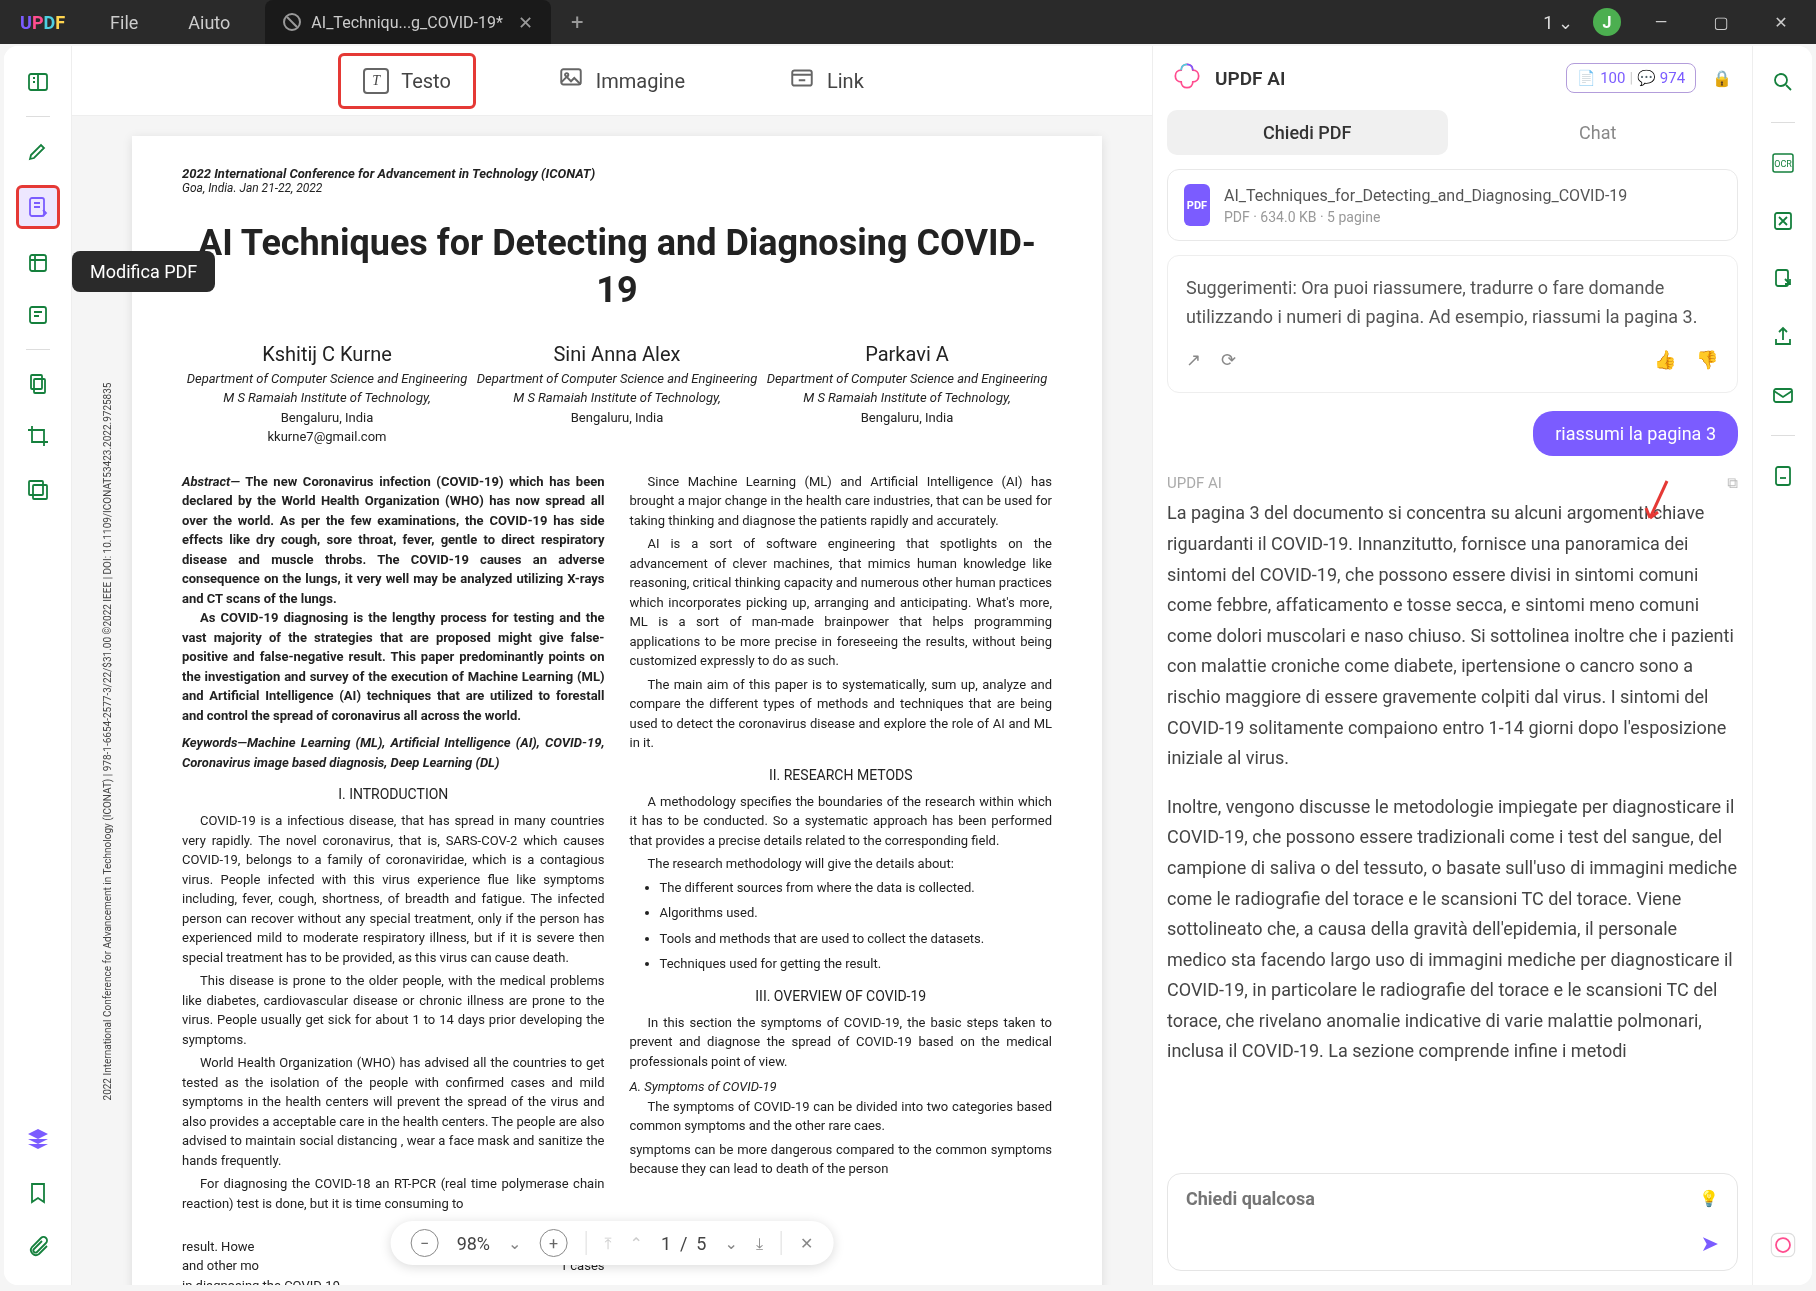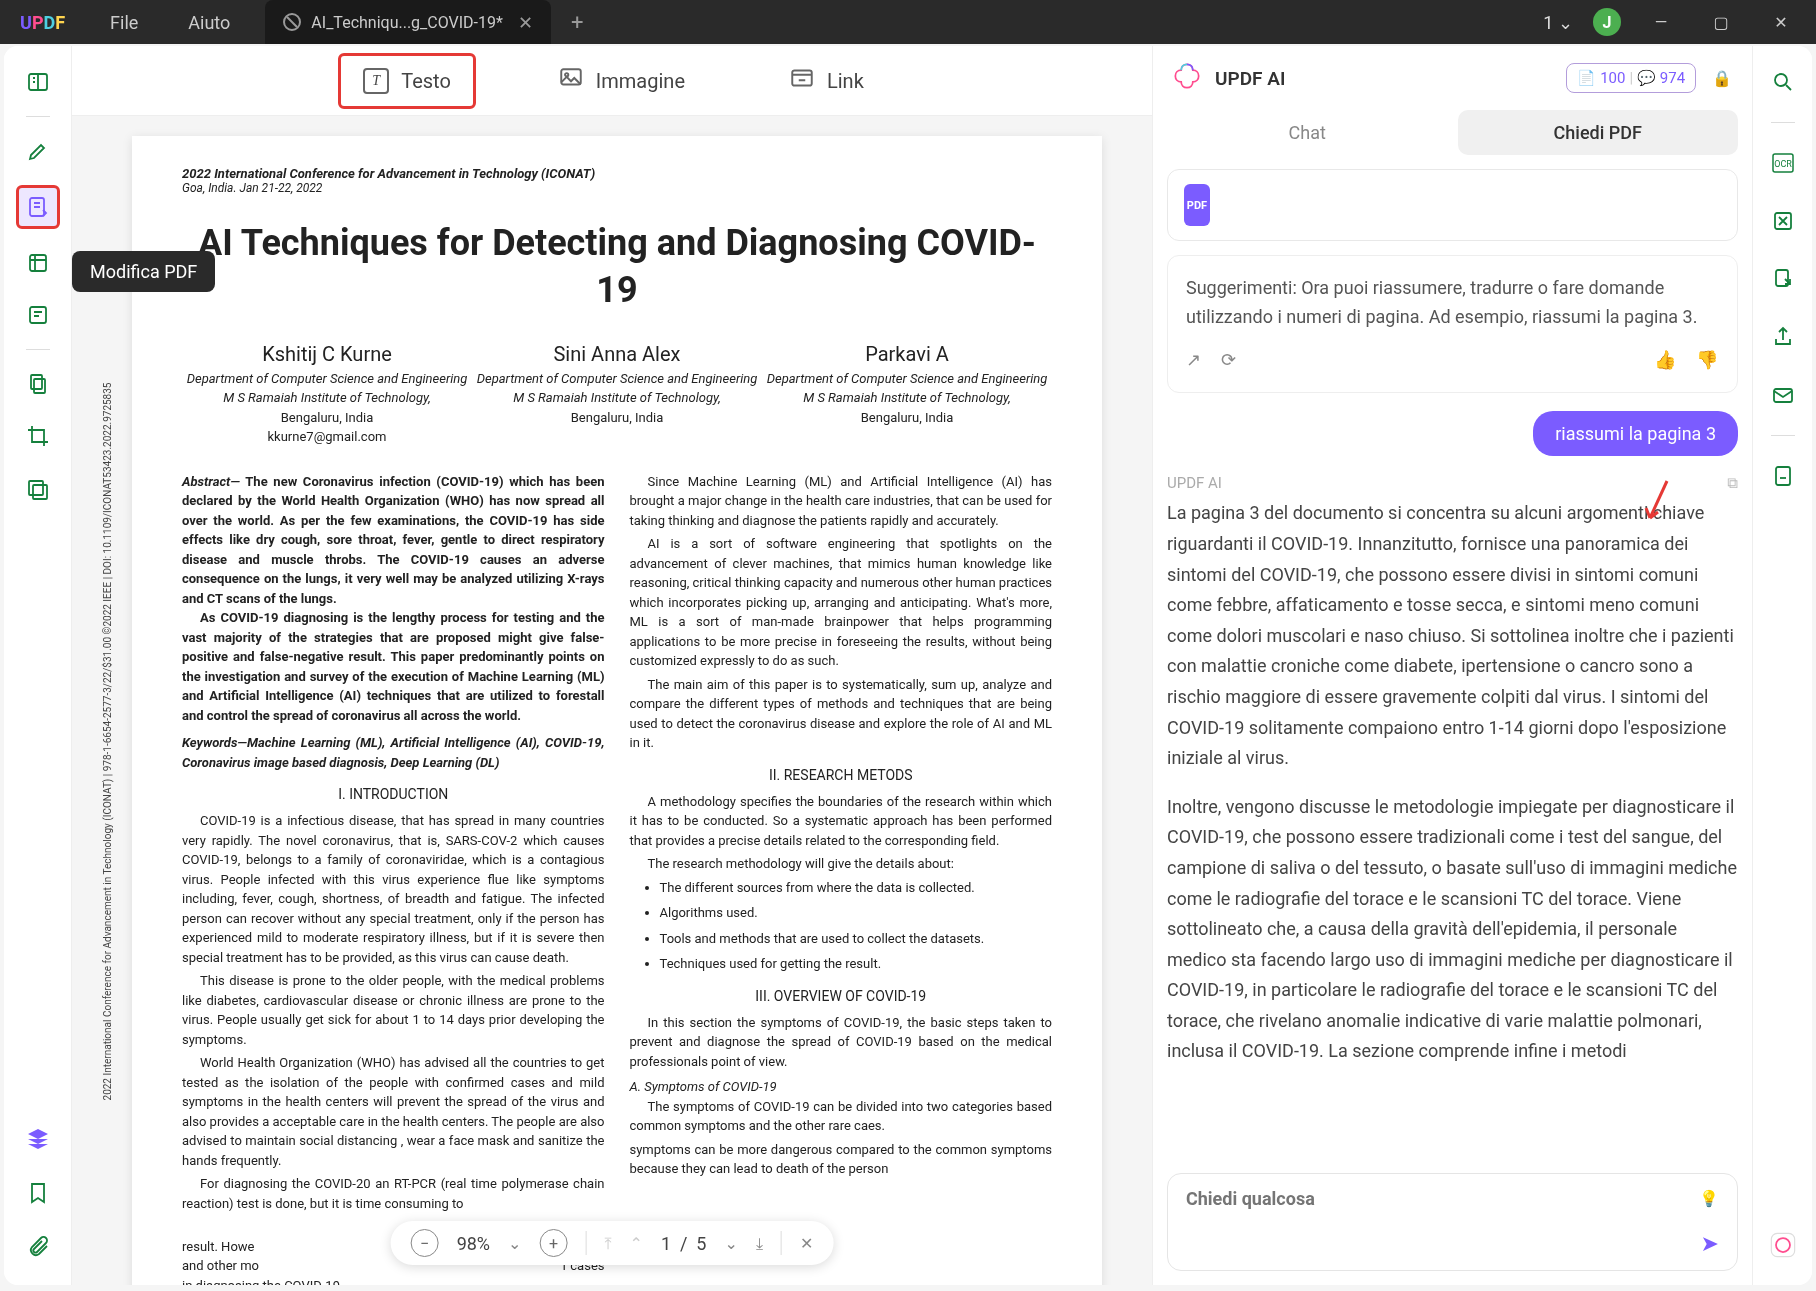--- a/index.html
+++ b/index.html
@@ -249,21 +249,21 @@
         </div>
         <div class="paper-body">
           <div class="col">
             <p class="abstract-text"><span class="abstract-label">Abstract—</span><span> The new Coronavirus infection (COVID-19) which has been declared by the World Health Organization (WHO) has now spread all over the world. As per the few examinations, the COVID-19 has side effects like dry cough, sore throat, fever, gentle to direct respiratory disease and muscle throbs. The COVID-19 causes an adverse consequence on the lungs, it very well may be analyzed utilizing X-rays and CT scans of the lungs.</span></p>
             <p class="para abstract-text">As COVID-19 diagnosing is the lengthy process for testing and the vast majority of the strategies that are proposed might give false-positive and false-negative result. This paper predominantly points on the investigation and survey of the execution of Machine Learning (ML) and Artificial Intelligence (AI) techniques that are utilized to forestall and control the spread of coronavirus all across the world.</p>
             <p class="keywords"><span>Keywords—</span><span>Machine Learning (ML), Artificial Intelligence (AI), COVID-19, Coronavirus image based diagnosis, Deep Learning (DL)</span></p>
             <div class="section-head">I.      INTRODUCTION</div>
             <p class="para">COVID-19 is a infectious disease, that has spread in many countries very rapidly. The novel coronavirus, that is, SARS-COV-2 which causes COVID-19, belongs to a family of coronaviridae, which is a contagious virus. People infected with this virus experience flue like symptoms including, fever, cough, shortness, of breadth and fatigue. The infected person can recover without any special treatment, only if the person has experienced mild to moderate respiratory illness, but if it is severe then special treatment has to be provided, as this virus can cause death.</p>
             <p class="para">This disease is prone to the older people, with the medical problems like diabetes, cardiovascular disease or chronic illness are prone to the virus. People usually get sick for about 1 to 14 days prior developing the symptoms.</p>
             <p class="para">World Health Organization (WHO) has advised all the countries to get tested as the isolation of the people with confirmed cases and mild symptoms in the health centers will prevent the spread of the virus and also provides a acceptable care in the health centers. The people are also advised to maintain social distancing , wear a face mask and sanitize the hands frequently.</p>
-            <p class="para"><span>For diagnosing the COVID-20 an RT-PCR (real time polymerase chain reaction) test is done, but it is time consuming to</span></p>
+            <p class="para"><span>For diagnosing the COVID-18 an RT-PCR (real time polymerase chain reaction) test is done, but it is time consuming to</span></p>
             <p style="text-align:right">e some</p>
             <p><span>result. Howe</span><span style="float:right">gestion,</span></p>
             <p><span>and other mo</span><span style="float:right">r cases</span></p>
             <p>in diagnosing the COVID-19.</p>
           </div>
           <div class="col">
             <p class="para">Since Machine Learning (ML) and Artificial Intelligence (AI) has brought a major change in the health care industries, that can be used for taking thinking and diagnose the patients rapidly and accurately.</p>
             <p class="para">AI is a sort of software engineering that spotlights on the advancement of clever machines, that mimics human knowledge like reasoning, critical thinking capacity and numerous other human practices which incorporates picking up, arranging and anticipating. What's more, ML is a sort of man-made brainpower that helps programming applications to be more precise in foreseeing the results, without being customized expressly to do as such.</p>
             <p class="para">The main aim of this paper is to systematically, sum up, analyze and compare the different types of methods and techniques that are being used to detect the coronavirus disease and explore the role of AI and ML in it.</p>
             <div class="section-head">II.      RESEARCH METODS</div>
@@ -314,25 +314,29 @@
           <span>📄</span>
             <span>100</span>
           <span style="color:#ccc">|</span>
           <span>💬</span>
             <span>974</span>
         </div>
         <span class="ai-lock">🔒</span>
       </div>
     </div>
     <div class="ai-tabs">
+      <div class="ai-tab active">Chiedi PDF</div>
       <div class="ai-tab inactive">Chat</div>
-      <div class="ai-tab active">Chiedi PDF</div>
     </div>
     <div class="ai-file">
       <div class="ai-file-icon">PDF</div>
+      <div>
+        <div class="ai-file-name">AI_Techniques_for_Detecting_and_Diagnosing_COVID-19</div>
+        <div class="ai-file-meta">PDF · 634.0 KB · 5 pagine</div>
+      </div>
     </div>
     <div class="ai-chat">
       <div class="ai-hint">
         <div>Suggerimenti: Ora puoi riassumere, tradurre o fare domande utilizzando i numeri di pagina. Ad esempio, riassumi la pagina 3.</div>
         <div class="ai-hint-actions">
           <span style="color:#888">↗</span>
           <span style="color:#888">⟳</span>
           <div class="ai-hint-actions-right">
             <span style="color:#888">👍</span>
             <span style="color:#888">👎</span>

